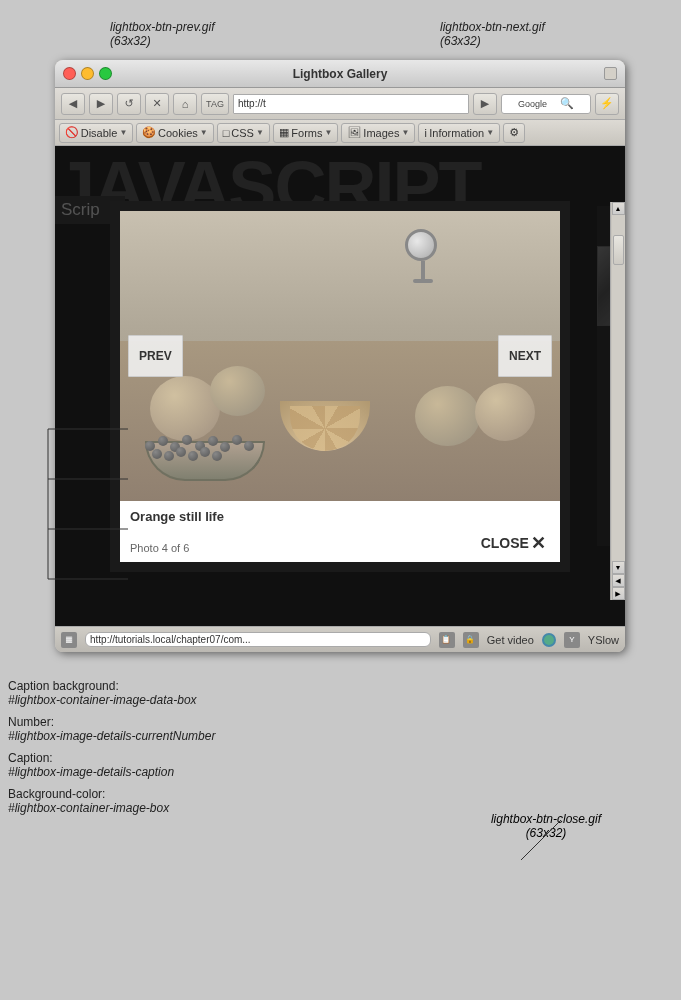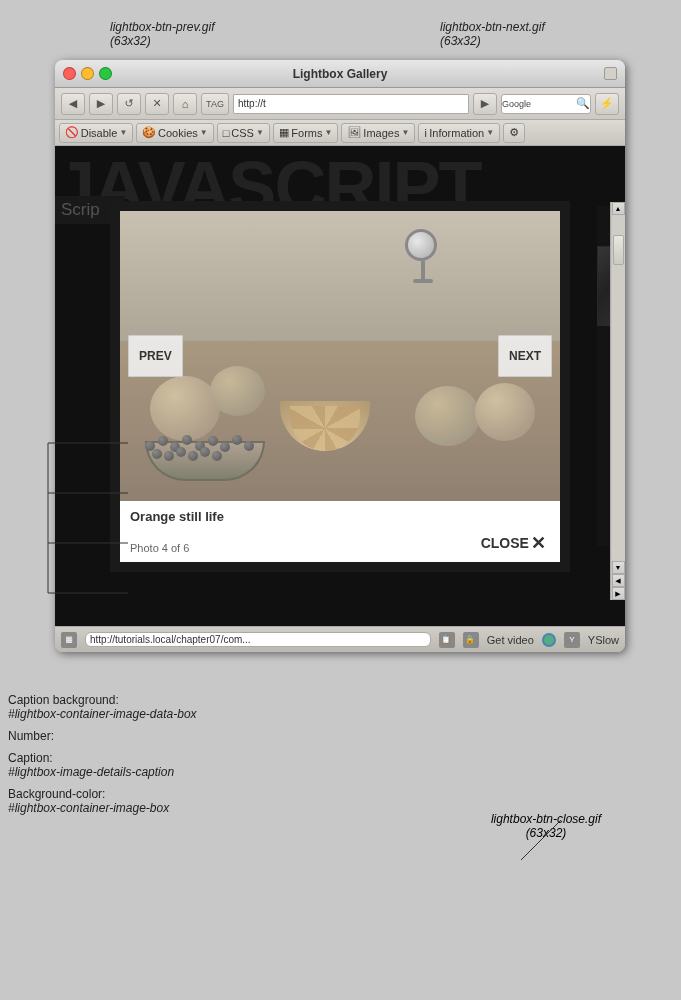--- a/index.html
+++ b/index.html
@@ -111,21 +111,21 @@
       display: flex;
       align-items: center;
       color: #333;
     }
     .search-bar {
       width: 90px;
       height: 20px;
       background: white;
       border: 1px solid #aaa;
       border-radius: 3px;
-      padding: 0 0;
+      padding: 0 16px;
       font-size: 11px;
       display: flex;
       align-items: center;
       color: #555;
       gap: 2px;
     }
 
     
     .toolbar {
       background: linear-gradient(to bottom, #dddad4, #c8c5be);
@@ -707,20 +707,21 @@
 
   <div style="margin-top:80px;">
     <div class="annotation" style="position:relative;font-style:normal;font-size:12px;">
       <span>Caption background:</span><br>
       <em><span>#lightbox-container-image-data-box</span></em>
     </div>
   </div>
   <div style="margin-top:8px;">
     <div class="annotation" style="position:relative;font-style:normal;font-size:12px;">
       <span>Number:</span><br>
+      <em><span>#lightbox-image-details-currentNumber</span></em>
     </div>
   </div>
   <div style="margin-top:8px;">
     <div class="annotation" style="position:relative;font-style:normal;font-size:12px;">
       <span>Caption:</span><br>
       <em><span>#lightbox-image-details-caption</span></em>
     </div>
   </div>
   <div style="margin-top:8px;">
     <div class="annotation" style="position:relative;font-style:normal;font-size:12px;">

